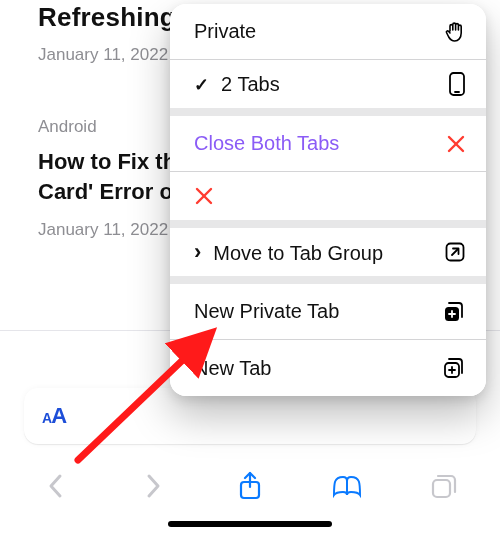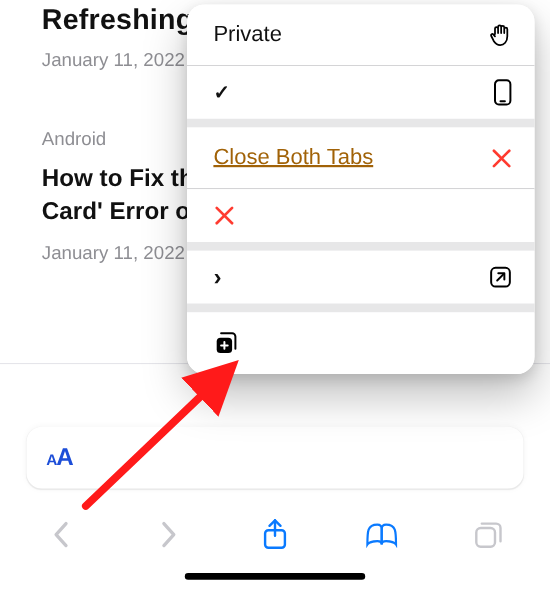--- a/index.html
+++ b/index.html
@@ -58,21 +58,21 @@
     display: flex; align-items: center; justify-content: space-between;
     height: 56px; padding: 0 20px 0 24px;
     font-size: 20px; color: #111;
     background: #fff;
     border-bottom: 1px solid rgba(60,60,67,0.22);
   }
   .mrow.thick { border-bottom-width: 8px; border-bottom-color: rgba(60,60,67,0.12); }
   .mrow:last-child { border-bottom: none; }
   .mrow .left { display: flex; align-items: flex-end; gap: 12px; min-width: 0; }
   .mrow .check { font-size: 18px; font-weight: 600; }
-  .mrow.red { color: #a16207; text-decoration: underline; }
+  .mrow.red { color: #8b5cf6; }
   .mrow.red .right svg { stroke: #ff3b30; }
   .mrow .right { display:flex; align-items:center; color:#111; }
 
   
   .arrow {
     position: absolute; left: 68px; top: 320px; pointer-events: none;
   }
 </style>
 </head>
 <body>
@@ -141,20 +141,21 @@
       <div class="right">
         <svg width="22" height="24" viewBox="0 0 22 24" fill="none">
           <path d="M6 11 V6 a1.4 1.4 0 0 1 2.8 0 V10 M8.8 10 V4.5 a1.4 1.4 0 0 1 2.8 0 V10 M11.6 10 V5 a1.4 1.4 0 0 1 2.8 0 V10 M14.4 10 V6.5 a1.4 1.4 0 0 1 2.8 0 V13 c0 5 -3 8 -6.5 8 c-3 0 -4.5 -1.5 -6 -4 L2.5 12.5 c-0.6 -1.2 1 -2.2 2 -1.2 L6 13" stroke="#000" stroke-width="1.6" stroke-linecap="round" stroke-linejoin="round"></path>
         </svg>
       </div>
     </div>
 
     <div class="mrow thick">
       <div class="left">
         <span class="check">✓</span>
+        <span>2 Tabs</span>
       </div>
       <div class="right">
         <svg width="18" height="26" viewBox="0 0 18 26" fill="none">
           <rect x="2" y="2" width="14" height="22" rx="3.5" stroke="#000" stroke-width="1.8"></rect>
           <line x1="7" y1="21" x2="11" y2="21" stroke="#000" stroke-width="1.8" stroke-linecap="round"></line>
         </svg>
       </div>
     </div>
 
     <div class="mrow red">
@@ -174,41 +175,58 @@
         <svg width="20" height="20" viewBox="0 0 20 20">
             <line x1="3" y1="3" x2="17" y2="17" stroke="#ff3b30" stroke-width="2.4" stroke-linecap="round"></line>
             <line x1="17" y1="3" x2="3" y2="17" stroke="#ff3b30" stroke-width="2.4" stroke-linecap="round"></line>
           </svg>
       </div>
     </div>
 
     <div class="mrow thick">
       <div class="left">
         <span style="font-size:22px;font-weight:600">›</span>
+        <span>Move to Tab Group</span>
       </div>
       <div class="right">
         <svg width="22" height="22" viewBox="0 0 22 22" fill="none">
           <rect x="2.5" y="2.5" width="17" height="17" rx="4" stroke="#000" stroke-width="1.8"></rect>
           <line x1="8" y1="14" x2="14" y2="8" stroke="#000" stroke-width="1.8" stroke-linecap="round"></line>
           <polyline points="9,7.5 14.5,7.5 14.5,13" stroke="#000" stroke-width="1.8" fill="none" stroke-linecap="round" stroke-linejoin="round"></polyline>
         </svg>
       </div>
     </div>
 
     <div class="mrow">
+      <div class="left">
+          <span>New Private Tab</span>
+        </div>
       <div class="right">
         <svg width="24" height="24" viewBox="0 0 24 24" fill="none">
           <path d="M7 3 h10 a3 3 0 0 1 3 3 v11" stroke="#000" stroke-width="1.8" stroke-linecap="round" fill="none"></path>
           <rect x="3" y="7" width="14" height="14" rx="3.5" fill="#000"></rect>
           <line x1="10" y1="11" x2="10" y2="17" stroke="#fff" stroke-width="1.8" stroke-linecap="round"></line>
           <line x1="7" y1="14" x2="13" y2="14" stroke="#fff" stroke-width="1.8" stroke-linecap="round"></line>
         </svg>
       </div>
     </div>
 
+    <div class="mrow">
+      <div class="left">
+          <span>New Tab</span>
+        </div>
+      <div class="right">
+        <svg width="24" height="24" viewBox="0 0 24 24" fill="none">
+          <path d="M7 3 h10 a3 3 0 0 1 3 3 v11" stroke="#000" stroke-width="1.8" stroke-linecap="round" fill="none"></path>
+          <rect x="3" y="7" width="14" height="14" rx="3.5" stroke="#000" stroke-width="1.8" fill="none"></rect>
+          <line x1="10" y1="11" x2="10" y2="17" stroke="#000" stroke-width="1.8" stroke-linecap="round"></line>
+          <line x1="7" y1="14" x2="13" y2="14" stroke="#000" stroke-width="1.8" stroke-linecap="round"></line>
+        </svg>
+      </div>
+    </div>
 
   </div>
 
   <svg class="arrow" width="170" height="150">
     <defs>
       <marker id="ah" viewBox="0 0 10 10" refX="8" refY="5" markerWidth="7" markerHeight="7" orient="auto-start-reverse">
         <path d="M0,0 L10,5 L0,10 Z" fill="#ff1a1a"></path>
       </marker>
     </defs>
     <line x1="10" y1="140" x2="142" y2="14" stroke="#ff1a1a" stroke-width="7" marker-end="url(#ah)" stroke-linecap="round"></line>

